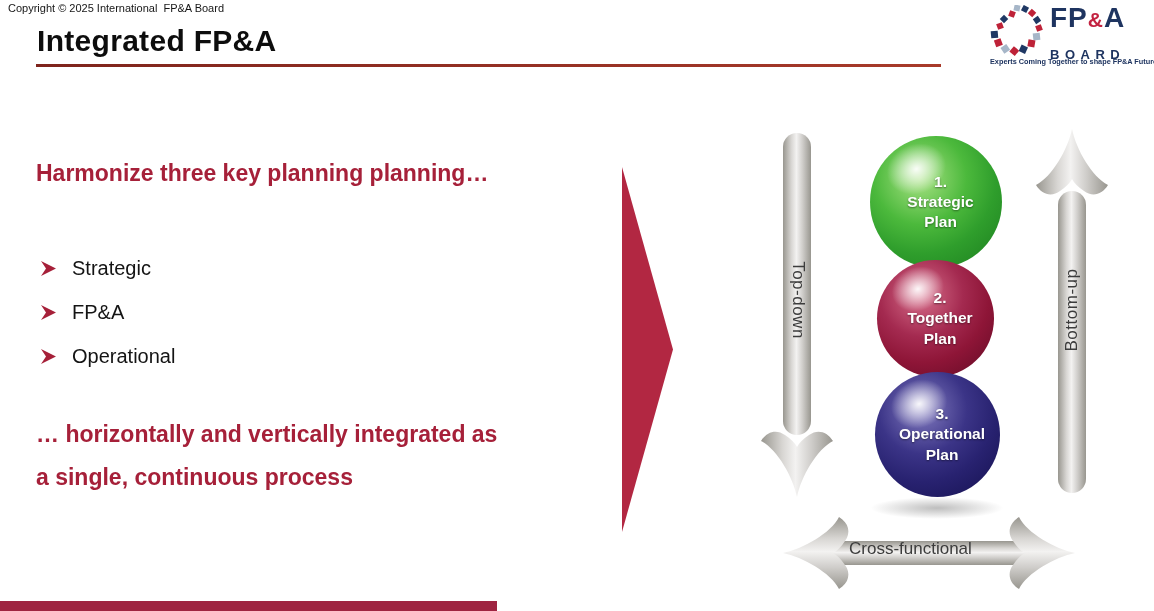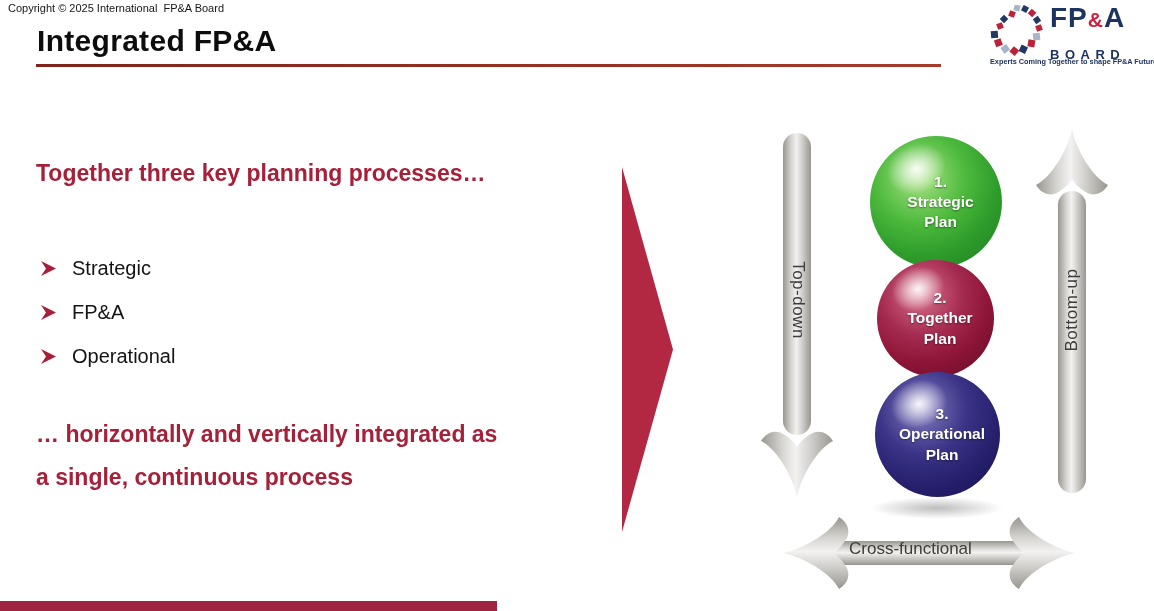--- a/index.html
+++ b/index.html
@@ -87,21 +87,21 @@
         <rect x="9" y="18" width="6" height="6" fill="#be2238" transform="rotate(70 12 21)"></rect>
       </g>
     </svg>
     <div class="logo-text">
       <div class="logo-fpa"><span>FP</span><span class="logo-amp">&amp;</span><span>A</span></div>
       <div class="logo-board">BOARD</div>
     </div>
     <div class="logo-tagline">Experts Coming Together to shape FP&amp;A Future</div>
   </div>
 
-  <div class="heading">Together three key planning processes…</div>
+  <div class="heading">Harmonize three key planning planning…</div>
 
   <div class="bullets">
     <div class="bullet">
       <svg class="glyph" viewBox="0 0 17 17">
           <polygon points="1,1 16,8.5 1,16 6,8.5" fill="#a62039"></polygon>
         </svg>
       <span>Strategic</span>
     </div>
     <div class="bullet">
       <svg class="glyph" viewBox="0 0 17 17">

